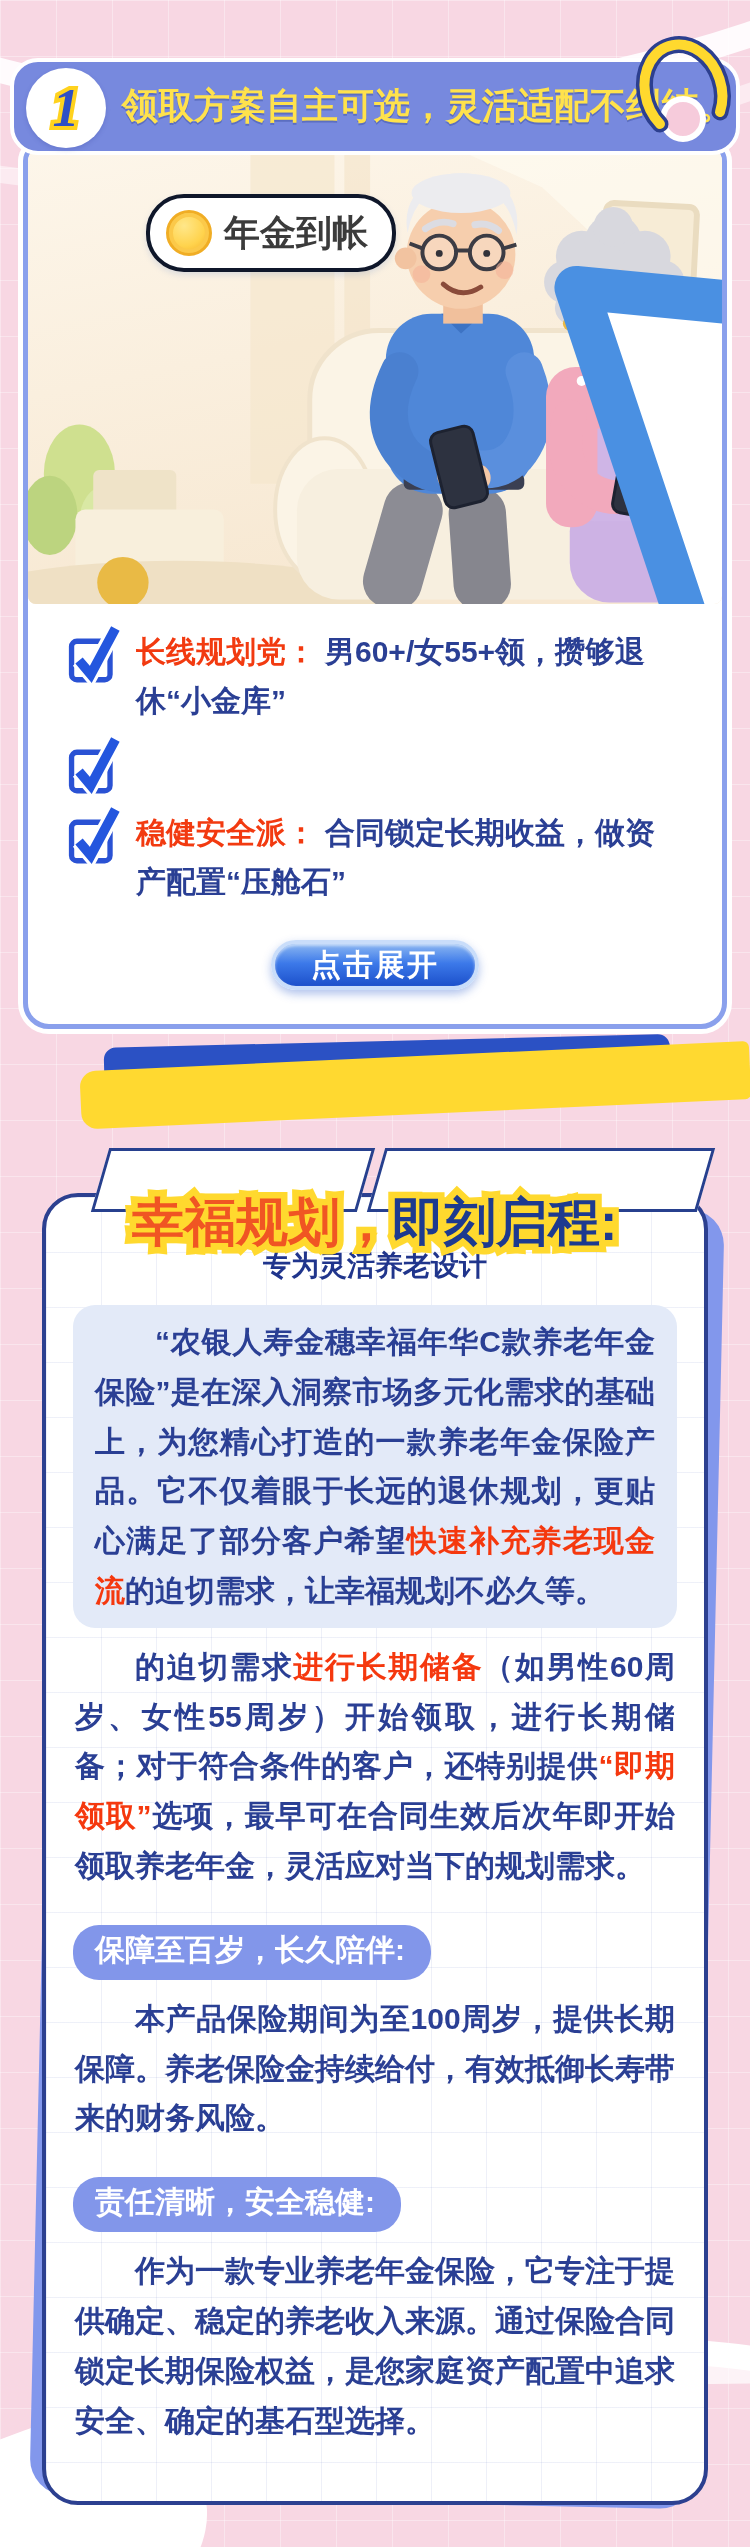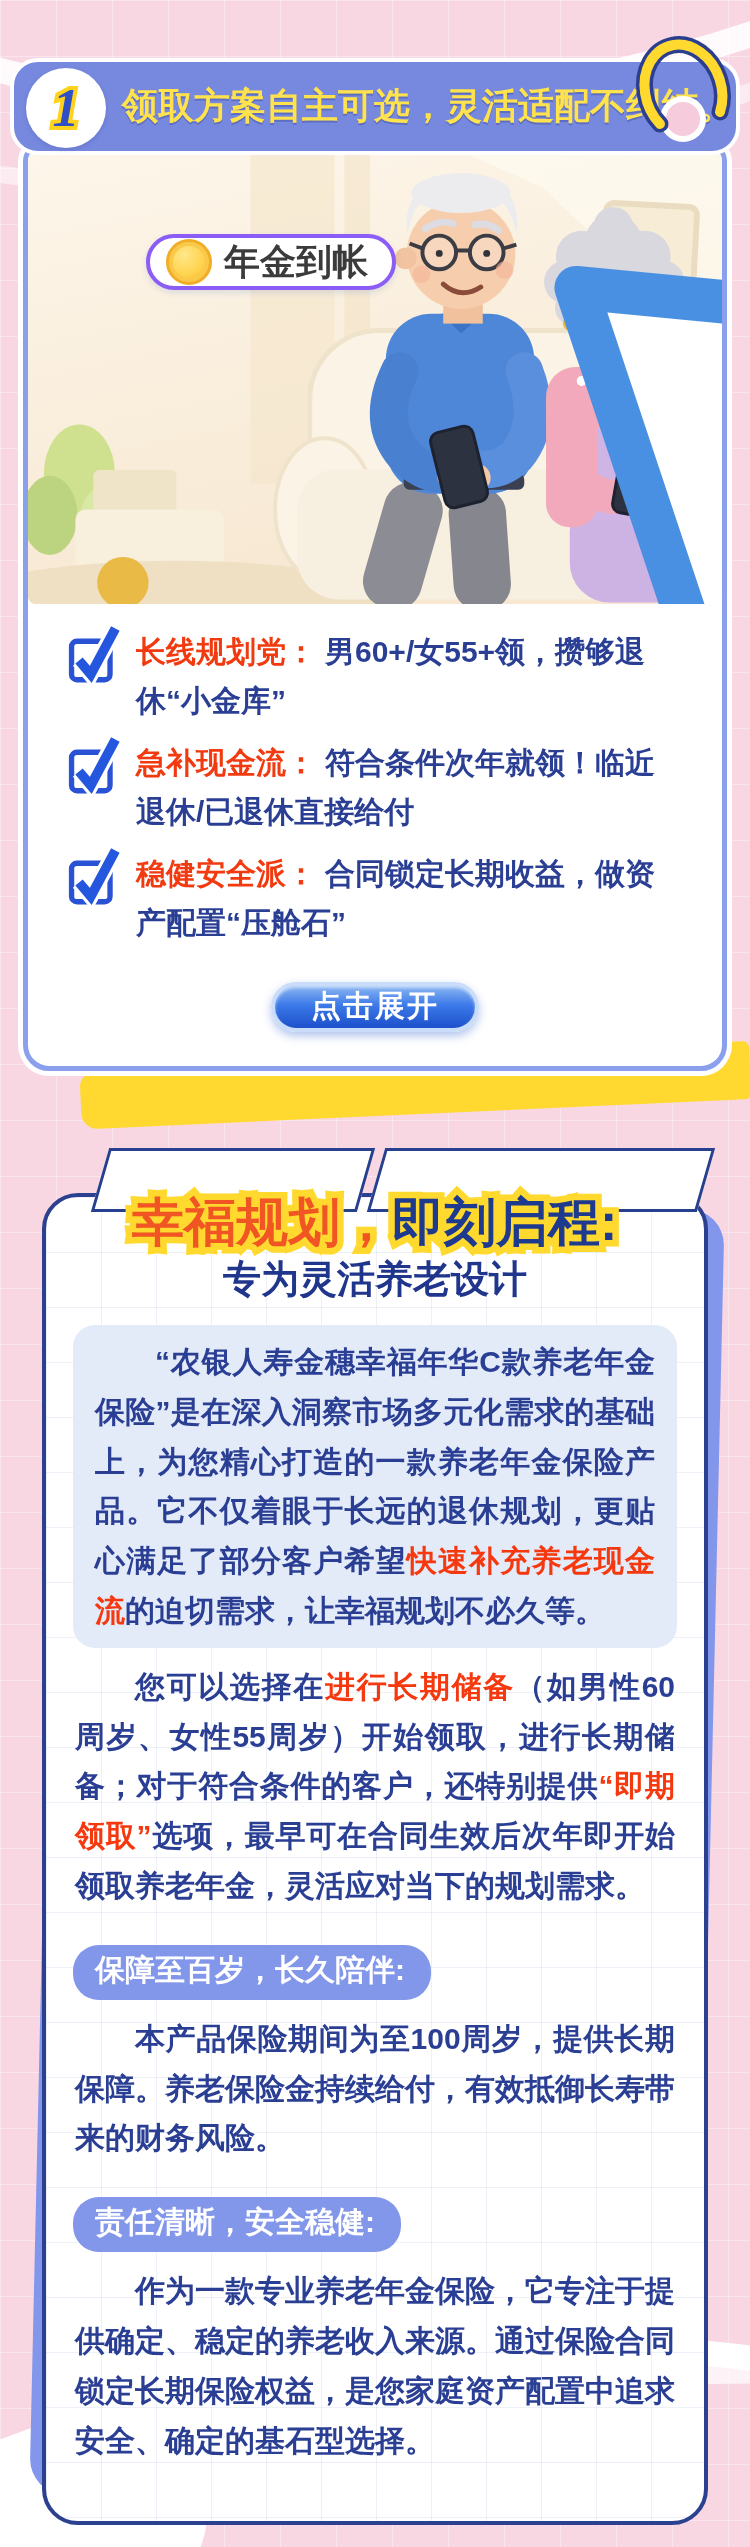--- a/index.html
+++ b/index.html
@@ -50,23 +50,23 @@
   .ring-arc .arc-outline{fill:none;stroke:#2c3f8f;stroke-width:17;stroke-linecap:round;}
   .ring-arc .arc-fill{fill:none;stroke:#ffd92e;stroke-width:10;stroke-linecap:round;}
   .c1-body{
     position:relative;margin:-12px 13px 0;background:#ffffff;
     border:5px solid #8aa0ec;box-shadow:0 0 0 5px #ffffff;
     border-radius:18px 18px 26px 26px;z-index:1;overflow:hidden;
   }
   .illustration{position:relative;height:456px;overflow:hidden;border-radius:12px 12px 8px 8px;}
   .illustration svg{display:block;width:100%;height:100%;}
   .bubble{
-    position:absolute;left:118px;top:46px;min-width:216px;height:56px;background:#ffffff;
-    border:4px solid #8b5cf6;border-radius:38px;display:flex;align-items:center;gap:12px;
-    padding:0 24px 0 16px;box-shadow:0 3px 6px rgba(80,120,200,.18);margin-top:40px;
+    position:absolute;left:118px;top:46px;min-width:216px;height:78px;background:#ffffff;
+    border:4px solid #0f172a;border-radius:38px;display:flex;align-items:center;gap:12px;
+    padding:0 24px 0 16px;box-shadow:0 3px 6px rgba(80,120,200,.18);
   }
   .coin{
     width:46px;height:46px;border-radius:50%;flex:0 0 auto;
     background:radial-gradient(circle at 38% 32%, #ffe78a, #ffd34d 55%, #f2a91f);
     border:3px solid #f0ad25;box-shadow:inset 0 0 0 4px #fbc94a;
   }
   .bubble-text{font-size:36px;font-weight:600;color:#3b3b3b;white-space:nowrap;}
   .bubble-tail{position:absolute;left:440px;top:118px;width:52px;height:42px;overflow:visible;}
   .bubble-tail path{fill:#ffffff;stroke:#4a90e2;stroke-width:4;stroke-linejoin:round;}
   
@@ -107,21 +107,21 @@
   }
   .card2{
     position:absolute;top:1193px;left:42px;width:666px;min-height:1294px;z-index:5;
     background-color:#ffffff;border:4px solid #2c4090;border-radius:36px;
     background-image:
       linear-gradient(rgba(90,110,190,.10) 1px, transparent 1px),
       linear-gradient(90deg, rgba(90,110,190,.10) 1px, transparent 1px);
     background-size:55px 55px;
     padding:30px 27px 46px;
   }
-  .c2-title{font-size:38px;font-weight:800;color:#20358c;text-align:center;margin:27px 0 20px;}
+  .c2-title{font-size:28px;font-weight:800;color:#20358c;text-align:center;margin:20px 0 20px;}
   .intro-box{background:#e3eaf8;border-radius:22px;padding:12px 22px;}
   .para{font-size:30px;line-height:1.66;color:#2a3f94;font-weight:600;text-align:justify;}
   .para.indent{text-indent:2em;margin:14px 2px 10px;}
   .intro-box .para{text-indent:2em;}
   .hl{color:#f5380e;font-weight:800;}
   .pill{
     display:inline-block;background:#8296ea;color:#ffffff;font-size:30px;font-weight:800;
     padding:5px 26px 9px 22px;border-radius:26px;margin-top:24px;
   }
   .pill span{color:#ffffff;}
@@ -263,21 +263,20 @@
             <path class="tick" d="M12 36 L23 49 L46 6"></path>
           </svg>
           <p class="check-text"><b>长线规划党：</b><span>男60+/女55+领，攒够退休“小金库”</span></p>
         </li>
         <li class="check-item">
           <svg class="checkbox" viewBox="0 0 52 58">
             <rect x="5" y="18" width="36" height="36" rx="5"></rect>
             <path class="tick-halo" d="M12 36 L23 49 L46 6"></path>
             <path class="tick" d="M12 36 L23 49 L46 6"></path>
           </svg>
-          <p class="check-text"><b>急补现金流：</b><span>符合条件次年就领！临近退休/已退休直接给付</span></p>
         </li>
         <li class="check-item">
           <svg class="checkbox" viewBox="0 0 52 58">
             <rect x="5" y="18" width="36" height="36" rx="5"></rect>
             <path class="tick-halo" d="M12 36 L23 49 L46 6"></path>
             <path class="tick" d="M12 36 L23 49 L46 6"></path>
           </svg>
           <p class="check-text"><b>稳健安全派：</b><span>合同锁定长期收益，做资产配置“压舱石”</span></p>
         </li>
       </ul>
@@ -302,21 +301,21 @@
 
   <div class="card2-shadow"></div>
 
   <section class="card2">
     <h2 class="c2-title">专为灵活养老设计</h2>
 
     <div class="intro-box">
       <p class="para"><span>“农银人寿金穗幸福年华C款养老年金保险”是在深入洞察市场多元化需求的基础上，为您精心打造的一款养老年金保险产品。它不仅着眼于长远的退休规划，更贴心满足了部分客户希望</span><span class="hl">快速补充养老现金流</span><span>的迫切需求，让幸福规划不必久等。</span></p>
     </div>
 
-    <p class="para indent"><span>您可以选择在</span><span class="hl">进行长期储备</span><span>（如男性60周岁、女性55周岁）开始领取，进行长期储备；对于符合条件的客户，还特别提供</span><span class="hl">“即期领取”</span><span>选项，最早可在合同生效后次年即开始领取养老年金，灵活应对当下的规划需求。</span></p>
+    <p class="para indent"><span>的迫切需求</span><span class="hl">进行长期储备</span><span>（如男性60周岁、女性55周岁）开始领取，进行长期储备；对于符合条件的客户，还特别提供</span><span class="hl">“即期领取”</span><span>选项，最早可在合同生效后次年即开始领取养老年金，灵活应对当下的规划需求。</span></p>
 
     <div class="pill"><span>保障至百岁，长久陪伴:</span></div>
     <p class="para indent"><span>本产品保险期间为至100周岁，提供长期保障。养老保险金持续给付，有效抵御长寿带来的财务风险。</span></p>
 
     <div class="pill"><span>责任清晰，安全稳健:</span></div>
     <p class="para indent"><span>作为一款专业养老年金保险，它专注于提供确定、稳定的养老收入来源。通过保险合同锁定长期保险权益，是您家庭资产配置中追求安全、确定的基石型选择。</span></p>
   </section>
 
 </div>
 

